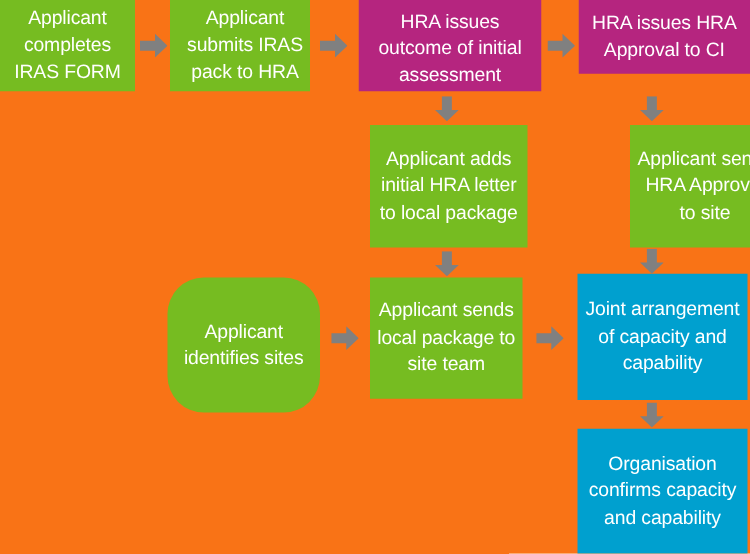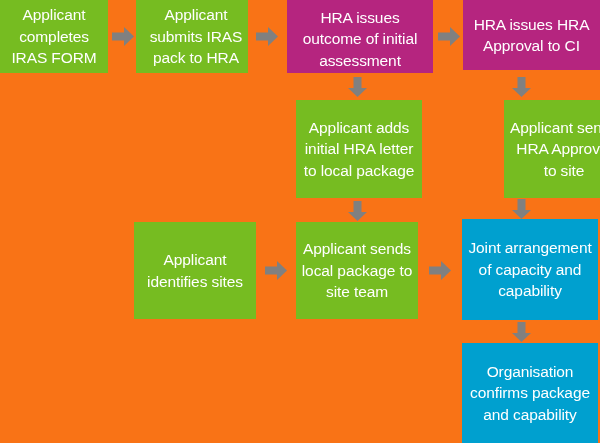--- a/index.html
+++ b/index.html
@@ -70,21 +70,21 @@
   <div class="node magenta" style="left:287px; top:0px; width:146px; height:73px;align-items:flex-end;">
     <span class="node-label">HRA issues outcome of initial assessment</span>
   </div>
 
   <div class="arrow" style="left:438px; top:27px; width:22px; height:19px;">
     <svg width="22" height="19" viewBox="0 0 22 19" aria-hidden="true">
       <path d="M0 5.5 H12 V0 L22 9.5 L12 19 V13.5 H0 Z" fill="#808080"></path>
     </svg>
   </div>
 
-  <div class="node magenta" style="left:463px; top:0px; width:137px; height:70px;">
+  <div class="node magenta" style="left:463px; top:0px; width:137px; height:59px;">
     <span class="node-label">HRA issues HRA Approval to CI</span>
   </div>
 
   <div class="arrow" style="left:348px; top:77px; width:19px; height:20px;">
     <svg width="19" height="20" viewBox="0 0 19 20" aria-hidden="true">
       <path d="M5.5 0 H13.5 V11 H19 L9.5 20 L0 11 H5.5 Z" fill="#808080"></path>
     </svg>
   </div>
 
   <div class="arrow" style="left:512px; top:77px; width:19px; height:20px;">
@@ -106,21 +106,21 @@
       <path d="M5.5 0 H13.5 V11 H19 L9.5 20 L0 11 H5.5 Z" fill="#808080"></path>
     </svg>
   </div>
 
   <div class="arrow" style="left:512px; top:199px; width:19px; height:20px;">
     <svg width="19" height="20" viewBox="0 0 19 20" aria-hidden="true">
       <path d="M5.5 0 H13.5 V11 H19 L9.5 20 L0 11 H5.5 Z" fill="#808080"></path>
     </svg>
   </div>
 
-  <div class="node green" style="left:134px; top:222px; width:122px; height:97px;">
+  <div class="node green" style="left:134px; top:222px; width:122px; height:108px;border-radius:29px;">
     <span class="node-label">Applicant identifies sites</span>
   </div>
 
   <div class="arrow" style="left:265px; top:261px; width:22px; height:19px;">
     <svg width="22" height="19" viewBox="0 0 22 19" aria-hidden="true">
       <path d="M0 5.5 H12 V0 L22 9.5 L12 19 V13.5 H0 Z" fill="#808080"></path>
     </svg>
   </div>
 
   <div class="node green" style="left:296px; top:222px; width:122px; height:97px;">
@@ -137,16 +137,16 @@
     <span class="node-label">Joint arrangement of capacity and capability</span>
   </div>
 
   <div class="arrow" style="left:512px; top:322px; width:19px; height:20px;">
     <svg width="19" height="20" viewBox="0 0 19 20" aria-hidden="true">
       <path d="M5.5 0 H13.5 V11 H19 L9.5 20 L0 11 H5.5 Z" fill="#808080"></path>
     </svg>
   </div>
 
   <div class="node blue" style="left:462px; top:343px; width:136px; height:100px;">
-    <span class="node-label">Organisation confirms package and capability</span>
+    <span class="node-label">Organisation confirms capacity and capability</span>
   </div>
 
 </div>
 
 </body></html>

